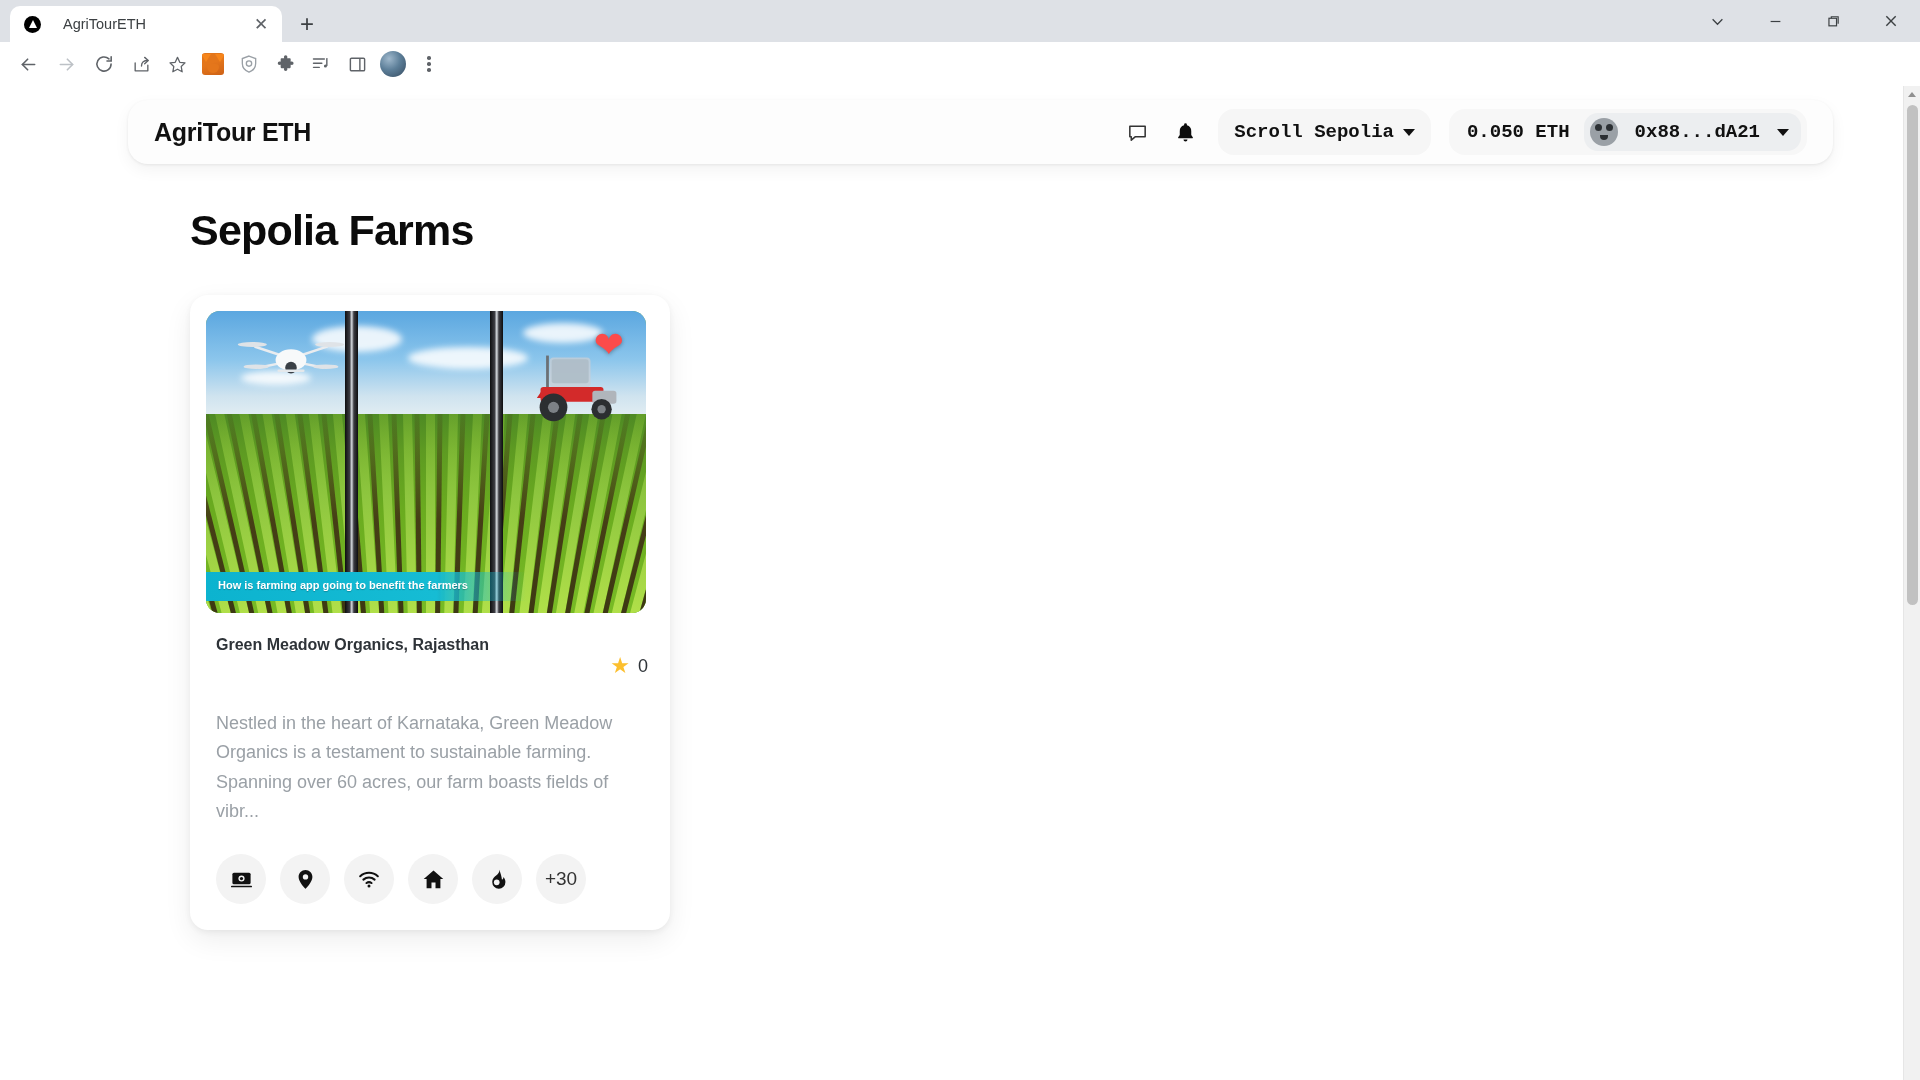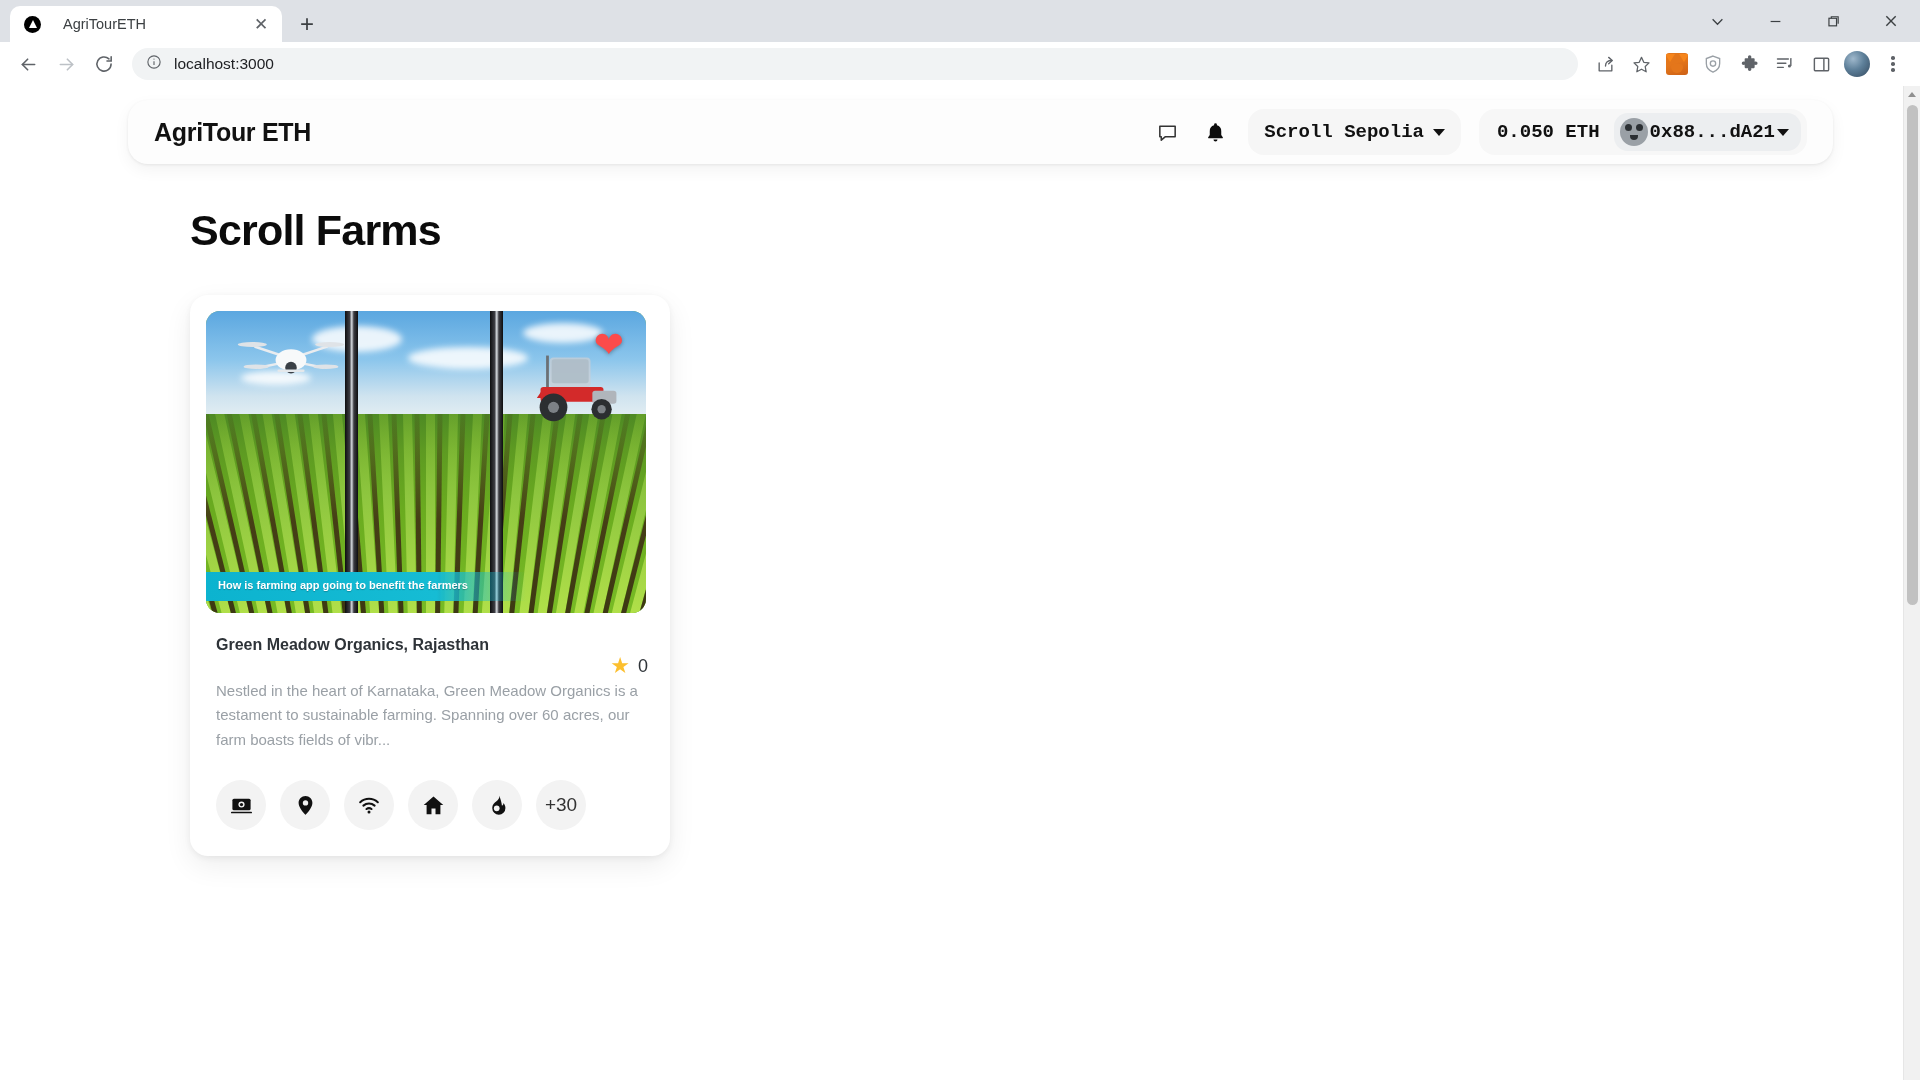--- a/index.html
+++ b/index.html
@@ -124,21 +124,21 @@
   .nav-right { margin-left: auto; display: flex; align-items: center; gap: 18px; font-family: Liberation Mono, monospace; }
   .nav-ic { width: 30px; height: 30px; display: flex; align-items: center; justify-content: center; color: #111; }
   .chip {
     background: #f6f6f6; border-radius: 16px; height: 46px;
     display: flex; align-items: center; padding: 0 16px; gap: 9px;
     font-size: 19px; font-weight: 700; color: #111; white-space: nowrap;
   }
   .chip.wallet { padding: 0 6px 0 18px; gap: 14px; background: #f7f7f7; }
   .wallet-pill {
     background: #eceef0; border-radius: 14px; height: 38px;
-    display: flex; align-items: center; padding: 0 12px 0 6px; gap: 2px;
+    display: flex; align-items: center; padding: 0 12px 0 6px; gap: 17px;
   }
   .panda {
     width: 28px; height: 28px; border-radius: 50%;
     background: #9aa0a6; position: relative; flex: none;
   }
   .panda::before, .panda::after {
     content: ""; position: absolute; top: 6px; width: 7px; height: 7px;
     border-radius: 50%; background: #2b2f33;
   }
   .panda::before { left: 5px; } .panda::after { right: 5px; }
@@ -213,21 +213,21 @@
     margin: 22px 6px 0 10px;
   }
   .card-title {
     font-size: 16px; font-weight: 600; color: #2e3338; line-height: 1.26;
     flex: 1;
   }
   .rating { display: flex; align-items: center; gap: 8px; padding-top: 20px; }
   .star { color: #fcbf2e; font-size: 22px; line-height: 1; }
   .rating-val { font-size: 18px; color: #2e3338; }
   .card-desc {
-    margin: 2px 10px 0 10px; font-size: 15px; line-height: 1.63;
+    margin: 32px 10px 0 10px; font-size: 18px; line-height: 1.63;
     color: #9aa0a6;
   }
   .amenities {
     display: flex; flex-wrap: wrap; gap: 14px; margin: 28px 0 0 10px;
     max-width: 400px;
   }
   .amen {
     width: 50px; height: 50px; border-radius: 50%; background: #f3f3f3;
     display: flex; align-items: center; justify-content: center; color: #111;
     flex: none;
@@ -294,30 +294,20 @@
           <polyline points="13 6 19 12 13 18"></polyline>
         </svg>
     </div>
     <div class="navbtn">
       <svg width="20" height="20" viewBox="0 0 24 24" fill="none" stroke="currentColor" stroke-width="1.9" stroke-linecap="round">
           <path d="M20.5 12a8.5 8.5 0 1 1-2.6-6.1"></path>
           <polyline points="20.6 3.4 20.6 8.4 15.6 8.4"></polyline>
         </svg>
     </div>
 
-    <div class="omnibox">
-      <span>
-        <svg width="16" height="16" viewBox="0 0 24 24" fill="none" stroke="#5f6368" stroke-width="1.7">
-            <circle cx="12" cy="12" r="9.2"></circle>
-            <line x1="12" y1="11" x2="12" y2="16.5"></line>
-            <circle cx="12" cy="7.6" r="0.9" fill="#5f6368" stroke="none"></circle>
-          </svg>
-      </span>
-      <span class="omni-url">localhost:3000</span>
-    </div>
 
     <div class="tb-icons">
       <div class="tb-ic">
         <svg width="19" height="19" viewBox="0 0 24 24" fill="none" stroke="currentColor" stroke-width="1.7" stroke-linecap="round" stroke-linejoin="round">
             <path d="M4 10v10h16v-7"></path>
             <path d="M12 14c0-5 3-7 8-7"></path>
             <polyline points="16 3 20.5 7 16 11"></polyline>
           </svg>
       </div>
       <div class="tb-ic">
@@ -402,21 +392,21 @@
                   </span>
                 <span>0x88...dA21</span>
                 <span class="caret"></span>
               </span>
             </div>
           </div>
         </div>
       </div>
 
       <div class="content">
-        <div class="page-title">Scroll Farms</div>
+        <div class="page-title">Sepolia Farms</div>
 
         <div class="card">
 
           <div class="card-media">
             <div class="photo">
               <div class="sky"></div>
               <div class="cloud" style="left:24%;top:5%;width:90px;height:26px;"></div>
               <div class="cloud" style="left:46%;top:12%;width:120px;height:22px;"></div>
               <div class="cloud" style="left:72%;top:4%;width:80px;height:20px;"></div>
               <div class="cloud" style="left:8%;top:20%;width:70px;height:14px;"></div>

